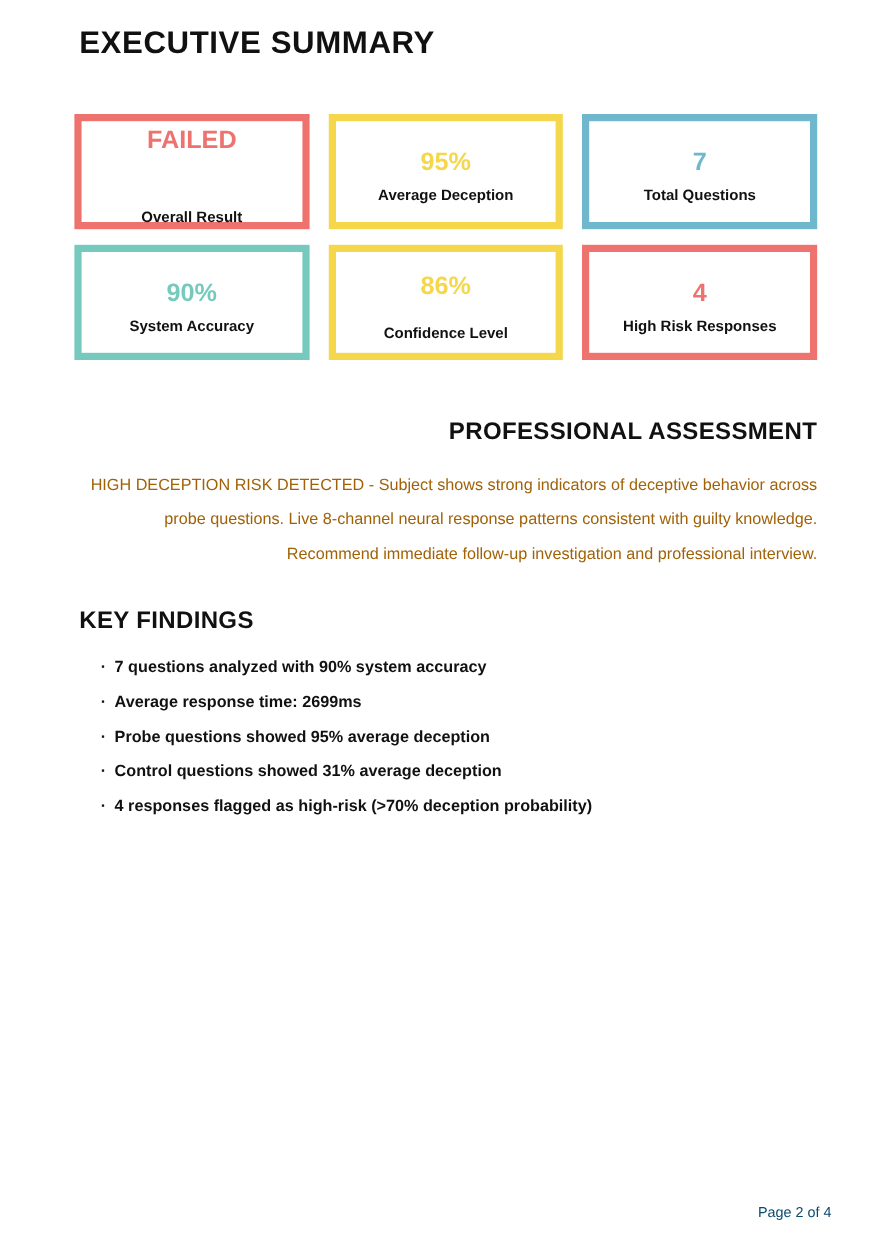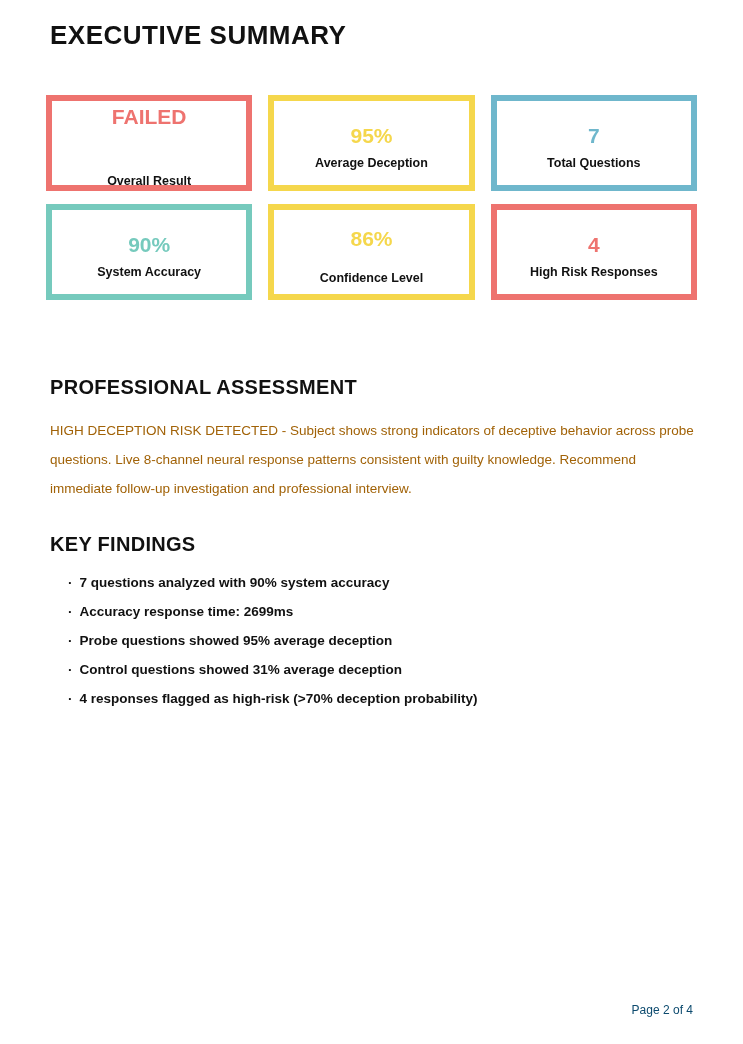--- a/index.html
+++ b/index.html
@@ -9,21 +9,21 @@
   }
   .page {
     position: relative;
     width: 743px;
     height: 1024px;
     background: #ffffff;
     font-family: "Liberation Sans", "DejaVu Sans", sans-serif;
     color: #1c1c1c;
     overflow: hidden;
     box-sizing: border-box;
-    padding: 0 46px;
+    padding: 0 62px;
   }
   .page-title {
     margin: 0;
     padding: 20px 0 0 4px;
     font-size: 26px;
     font-weight: bold;
     letter-spacing: 0.5px;
     color: #111111;
   }
   .cards-grid {
@@ -57,21 +57,21 @@
     line-height: 1;
   }
   .section-heading {
     margin: 0;
     padding-left: 4px;
     font-size: 20px;
     font-weight: bold;
     color: #111111;
     letter-spacing: 0.3px;
   }
-  .section-pa { margin-top: 76px; }
+  .section-pa { margin-top: 49px; text-align: right; }
   .section-kf { margin-top: 30px; }
   .assessment-paragraph {
     margin: 17px 0 0 0;
     padding-left: 4px;
     font-size: 13.5px;
     line-height: 29px;
     font-weight: normal;
     color: #a16207;
     max-width: 650px;
   }
@@ -137,21 +137,21 @@
 
   <div class="section-pa">
     <h2 class="section-heading">PROFESSIONAL ASSESSMENT</h2>
     <p class="assessment-paragraph">HIGH DECEPTION RISK DETECTED - Subject shows strong indicators of deceptive behavior across probe questions. Live 8-channel neural response patterns consistent with guilty knowledge. Recommend immediate follow-up investigation and professional interview.</p>
   </div>
 
   <div class="section-kf">
     <h2 class="section-heading">KEY FINDINGS</h2>
     <ul class="findings-list">
       <li class="finding-item">7 questions analyzed with 90% system accuracy</li>
-      <li class="finding-item">Accuracy response time: 2699ms</li>
+      <li class="finding-item">Average response time: 2699ms</li>
       <li class="finding-item">Probe questions showed 95% average deception</li>
       <li class="finding-item">Control questions showed 31% average deception</li>
       <li class="finding-item">4 responses flagged as high-risk (&gt;70% deception probability)</li>
     </ul>
   </div>
 
   <div class="page-number">Page 2 of 4</div>
 
 </div>
 

